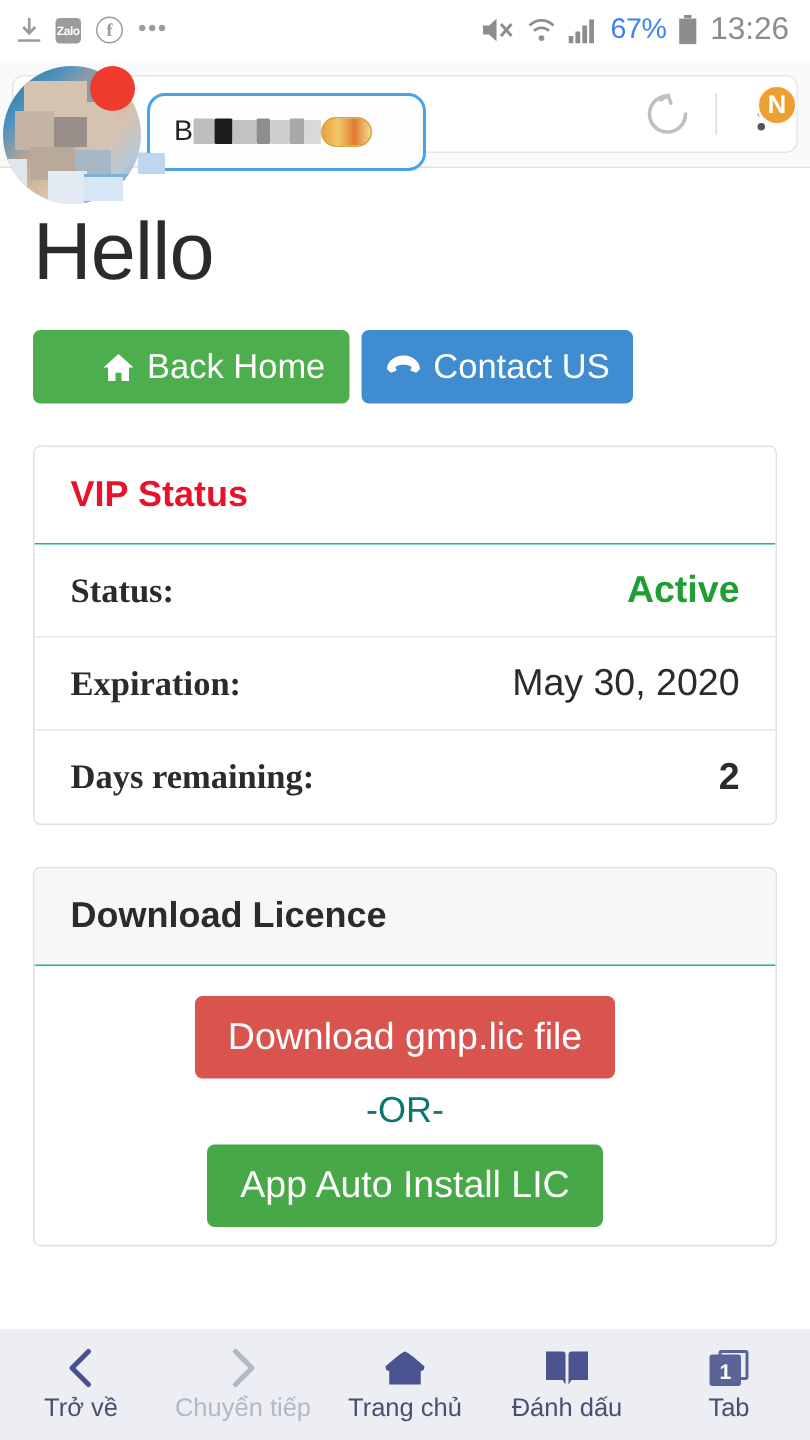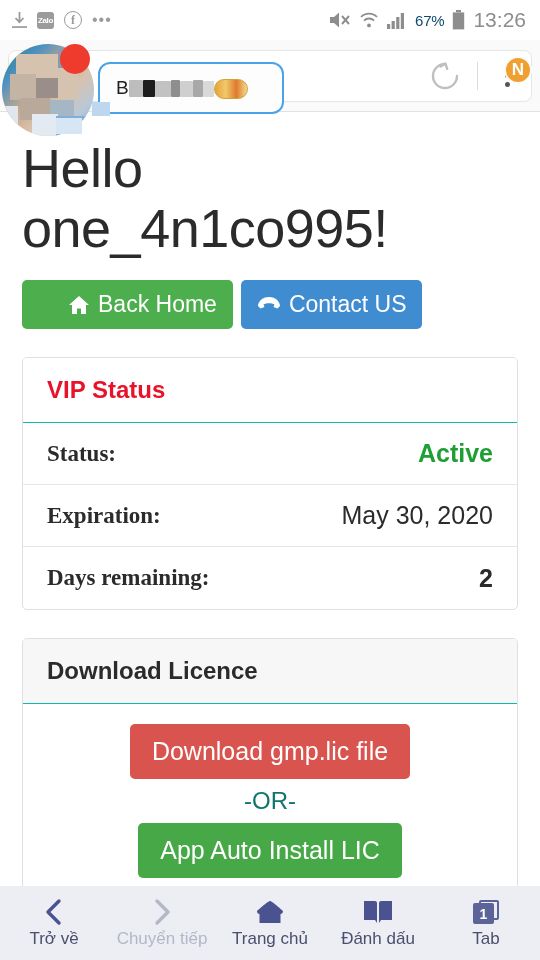--- a/index.html
+++ b/index.html
@@ -24,21 +24,21 @@
     width:17px; height:17px; background:#9b9b9b; border-radius:3px;
     color:#fff; font-size:8px; font-weight:bold; display:flex;
     align-items:center; justify-content:center; letter-spacing:-0.3px;
   }
   .fb-badge {
     width:18px; height:18px; border:1.6px solid #9b9b9b; border-radius:50%;
     color:#9b9b9b; font-size:12px; font-weight:bold; display:flex;
     align-items:center; justify-content:center; font-family:"Liberation Serif",serif;
   }
   .dots-more { color:#9b9b9b; font-size:16px; letter-spacing:1px; line-height:8px; }
-  .sb-pct { font-size:15px; color:#0c4a6e; letter-spacing:-0.2px; }
+  .sb-pct { font-size:19px; color:#3b82f6; letter-spacing:-0.2px; }
   .sb-time { font-size:21px; color:#8d8d8d; letter-spacing:0px; }
 
   
   .toolbar {
     position:absolute; top:40px; left:0; width:540px; height:72px;
     background:#fafafa; border-bottom:1px solid #e2e2e2;
     display:flex; align-items:center;
   }
   .urlbar {
     position:absolute; left:8px; top:10px; width:524px; height:52px;
@@ -247,21 +247,20 @@
       <span>B</span><span class="blur-chip" style="width:14px;height:17px;background:#bdbdbd;"></span><span class="blur-chip" style="width:12px;height:17px;background:#1d1d1d;"></span><span class="blur-chip" style="width:16px;height:16px;background:#c2c2c2;"></span><span class="blur-chip" style="width:9px;height:17px;background:#8e8e8e;"></span><span class="blur-chip" style="width:13px;height:16px;background:#cfcfcf;"></span><span class="blur-chip" style="width:10px;height:17px;background:#a8a8a8;"></span><span class="blur-chip" style="width:11px;height:16px;background:#d9d9d9;"></span><span class="blur-chip" style="width:34px;height:20px;background:linear-gradient(90deg,#e8a23b,#f0c96a,#e07a2f,#f3d98f);border-radius:10px;border:1px solid #d2a33a;"></span>
     </span>
   </div>
   <div class="bubble-tail"></div>
   <div class="tiny-sq"></div>
 
   <div class="content">
 
     <h1 class="greeting">
       <span>Hello</span><br>
-      <span>one_4n1co995!</span>
     </h1>
 
     <div class="btn-row">
       <button class="btn btn-green">
         <svg width="22" height="20" viewBox="0 0 22 20">
           <path d="M11 1 L21 10 H18 V19 H13 V13.5 H9 V19 H4 V10 H1 Z" fill="#fff"></path>
         </svg>
         <span>Back Home</span>
       </button>
       <button class="btn btn-blue">

